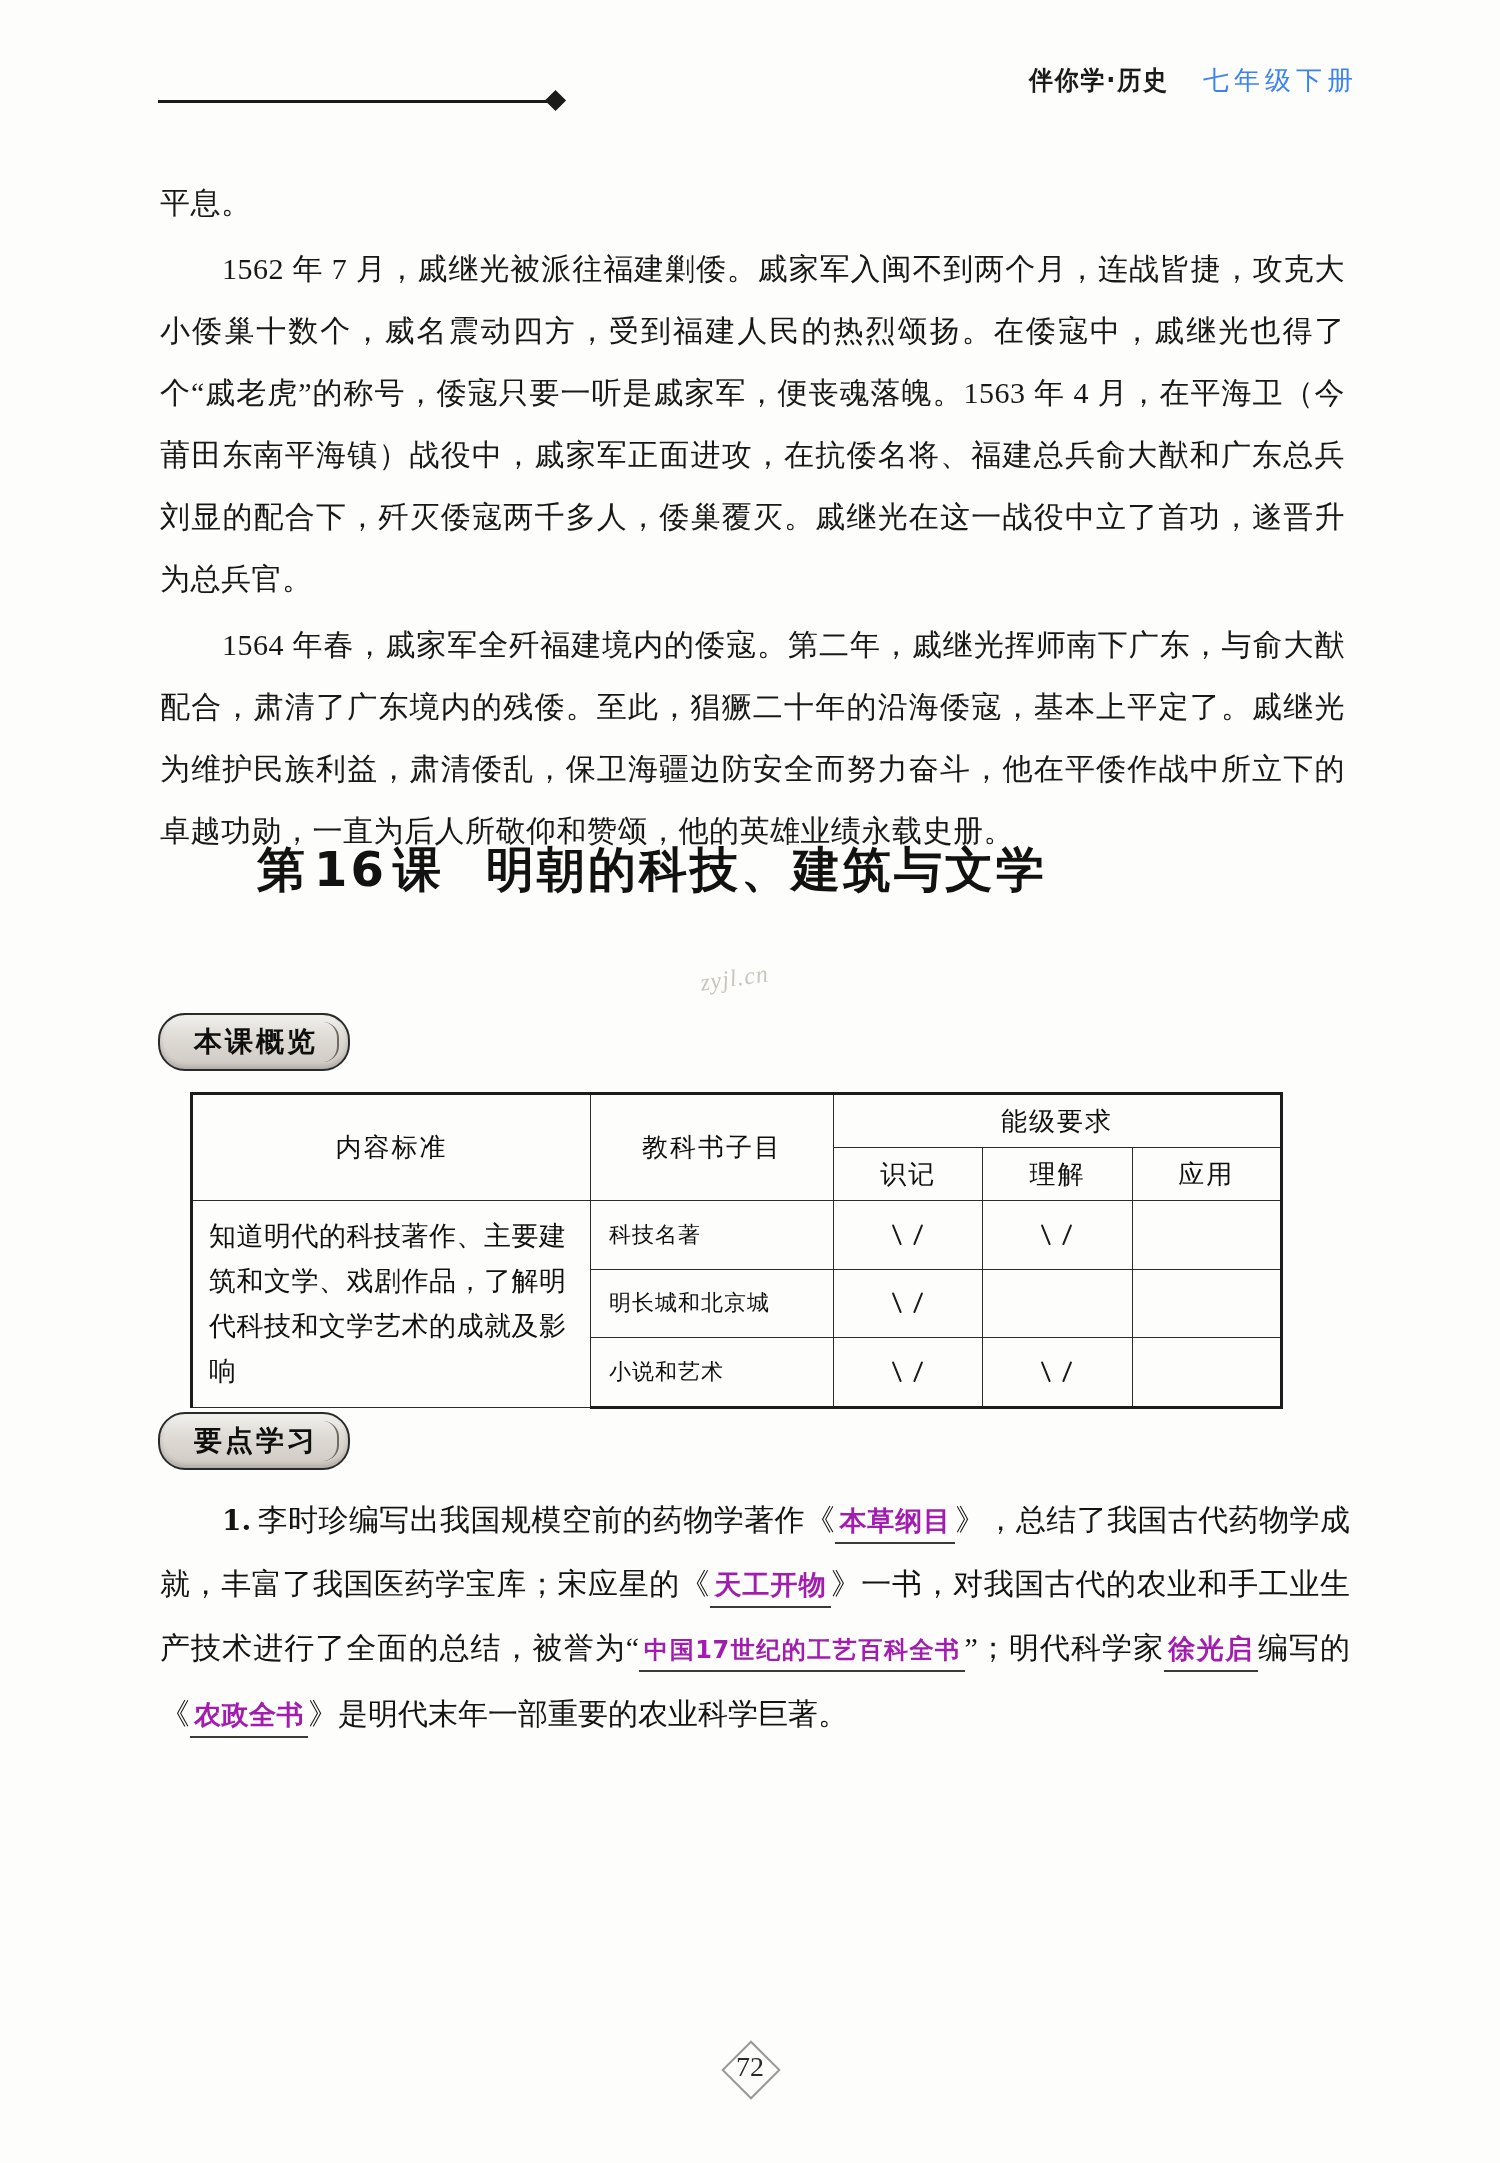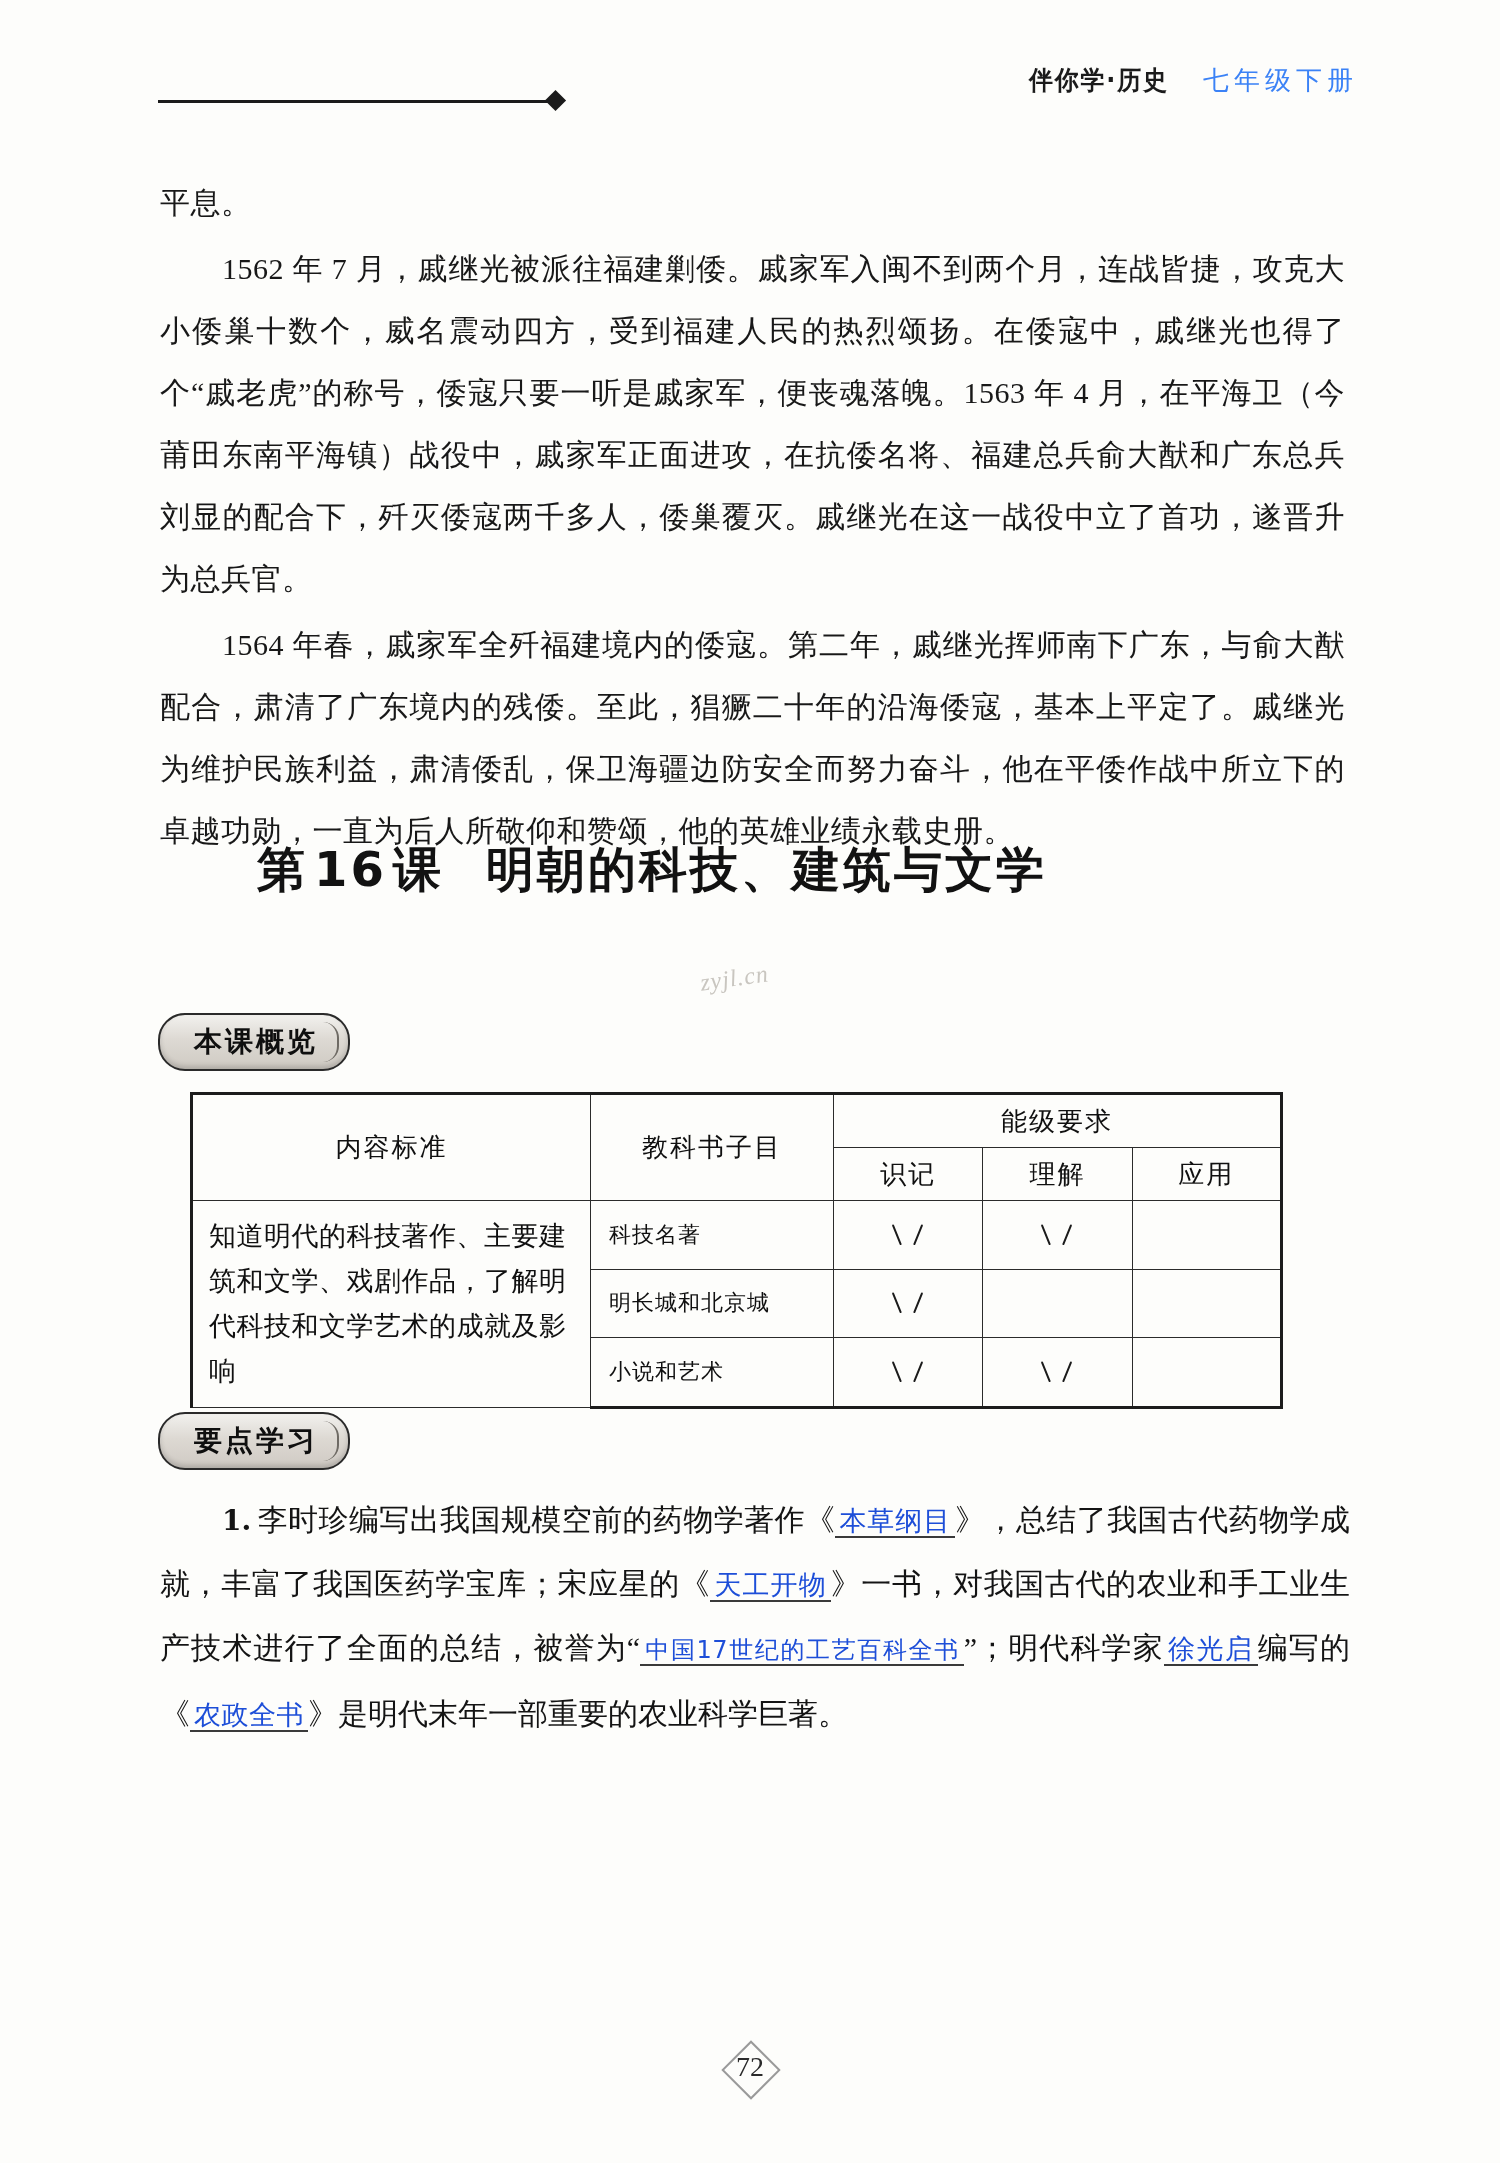--- a/index.html
+++ b/index.html
@@ -236,26 +236,27 @@
     color: #141414;
     text-indent: 62px;
   }
   p.ex .qn {
     font-family: "DejaVu Serif", serif;
     font-weight: bold;
     font-size: 28px;
     margin-right: 6px;
   }
   .ans {
-    color: #1d4ed8;
+    color: #a21caf;
     font-family: "DejaVu Sans", sans-serif;
     font-size: 27px;
     border-bottom: 2px solid #3a3a3a;
-    padding: 0 4px 0 4px;
+    padding: 0 4px 6px 4px;
     letter-spacing: 0.5px;
+    font-weight: bold;
   }
   .ans.small { font-size: 24px; }
 
   
   .folio {
     position: absolute;
     left: 0;
     top: 2046px;
     width: 1500px;
     text-align: center;

